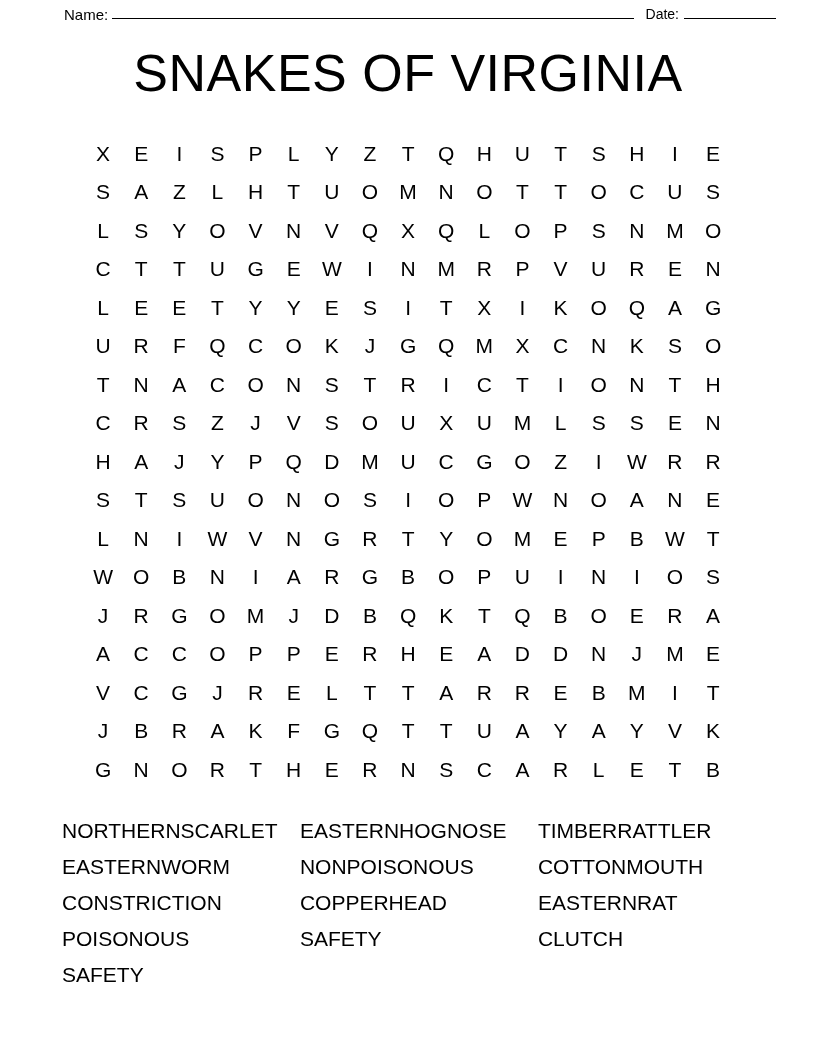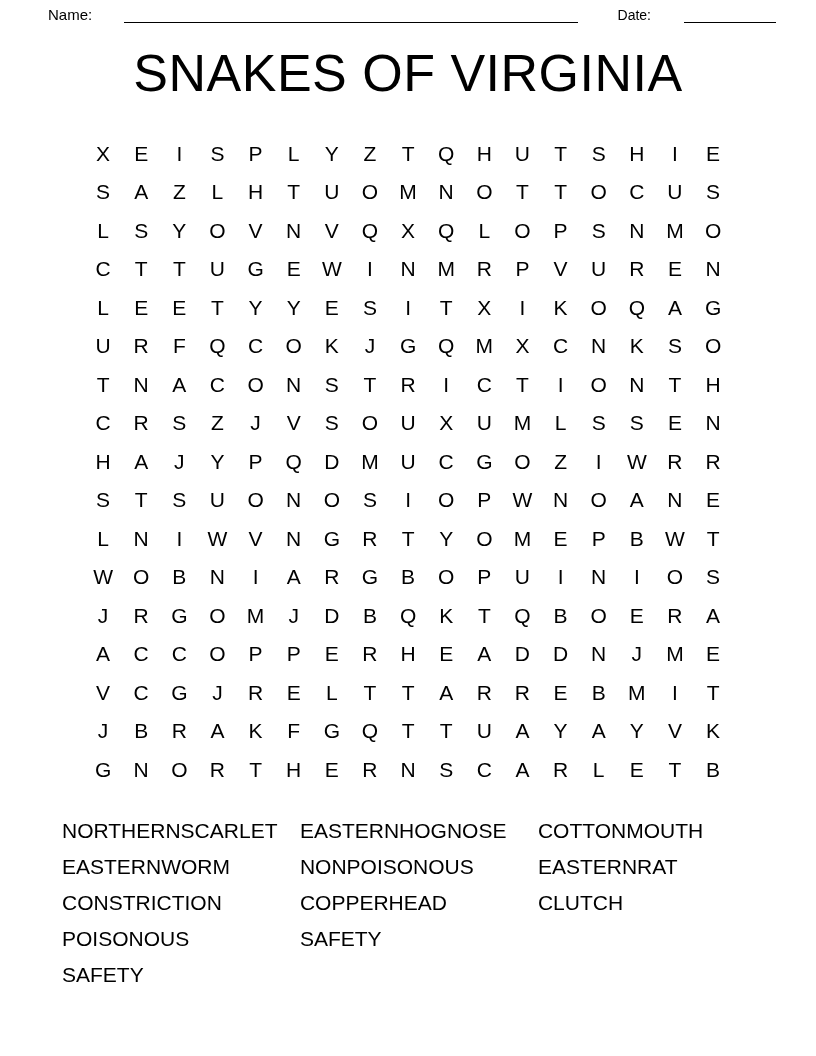--- a/index.html
+++ b/index.html
@@ -20,25 +20,24 @@
     width: 816px;
     height: 1056px;
     box-sizing: border-box;
     padding: 0;
     position: relative;
   }
 
   
   .header-row {
     display: flex;
-    align-items: flex-end;
-    padding: 6px 40px 0 48px;
+    align-items: flex-start;
+    padding: 6px 40px 0 64px;
     font-size: 15px;
     white-space: nowrap;
-    gap: 28px;
   }
   .name-label {
     font-size: 15px;
   }
   .name-rule {
     flex: 1 1 auto;
     border-bottom: 1px solid #000;
     margin: 0 6px 0 4px;
     height: 12px;
   }
@@ -455,19 +454,20 @@
         <div class="wl-item">POISONOUS</div>
         <div class="wl-item">SAFETY</div>
       </div>
       <div class="wl-col c2">
         <div class="wl-item">EASTERNHOGNOSE</div>
         <div class="wl-item">NONPOISONOUS</div>
         <div class="wl-item">COPPERHEAD</div>
         <div class="wl-item">SAFETY</div>
       </div>
       <div class="wl-col c3">
+        <div class="wl-item">TIMBERRATTLER</div>
         <div class="wl-item">COTTONMOUTH</div>
         <div class="wl-item">EASTERNRAT</div>
         <div class="wl-item">CLUTCH</div>
       </div>
     </div>
 
 </div>
 
 </body></html>

